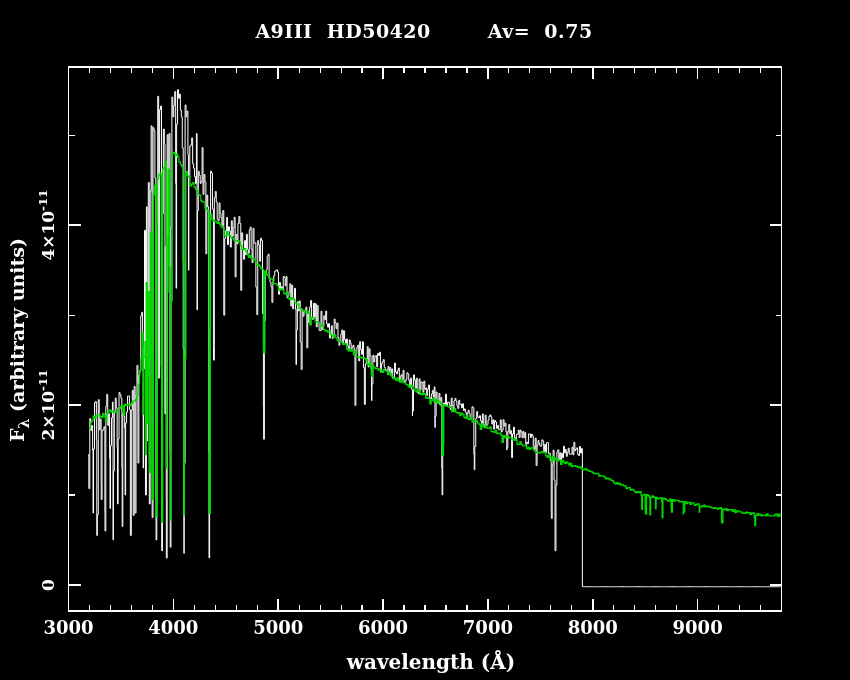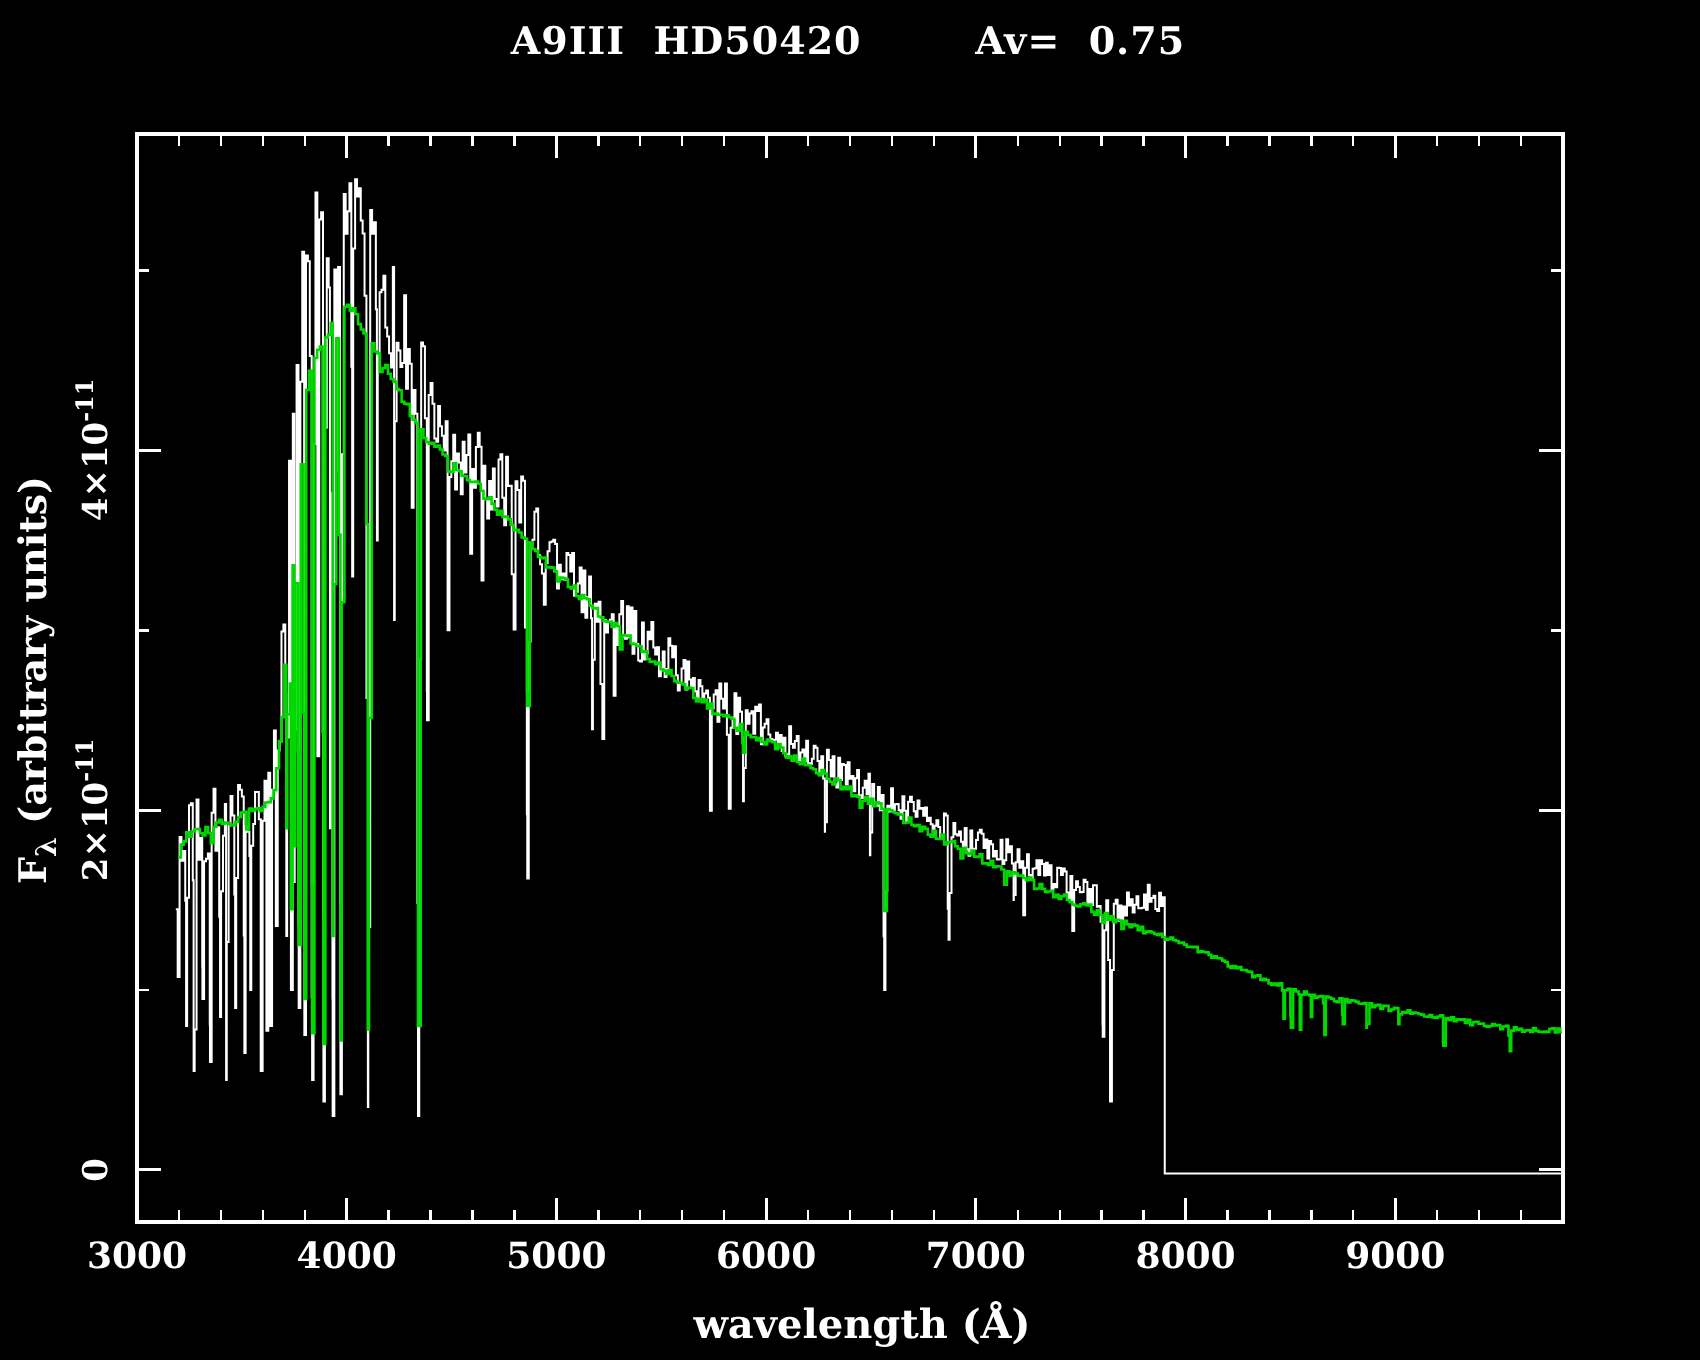--- a/index.html
+++ b/index.html
@@ -1,19 +1,19 @@
 <!DOCTYPE html>
 <html><head>
 <meta charset="utf-8">
 <style>
   html,body{margin:0;padding:0;background:#000;}
   .stage{position:relative;width:850px;height:680px;background:#000;overflow:hidden;
          font-family:"DejaVu Serif","Liberation Serif",serif;font-weight:bold;color:#fff;}
   svg{position:absolute;left:0;top:0;}
-  .title{position:absolute;left:424px;top:10px;transform:translateX(-50%);
+  .title{position:absolute;left:424px;top:20px;transform:translateX(-50%);
          font-size:19px;white-space:pre;letter-spacing:.5px;}
   .xlabel{position:absolute;left:431px;top:650px;transform:translateX(-50%);
           font-size:20px;white-space:pre;}
   .ylabel{position:absolute;left:19px;top:340px;transform:translate(-50%,-50%) rotate(-90deg);
           font-size:19px;white-space:pre;}
   .ytick{position:absolute;left:47px;transform:translate(-50%,-50%) rotate(-90deg);
          font-size:17px;white-space:pre;}
   sup{font-size:70%;}
   sub{font-size:75%;}
 </style>

